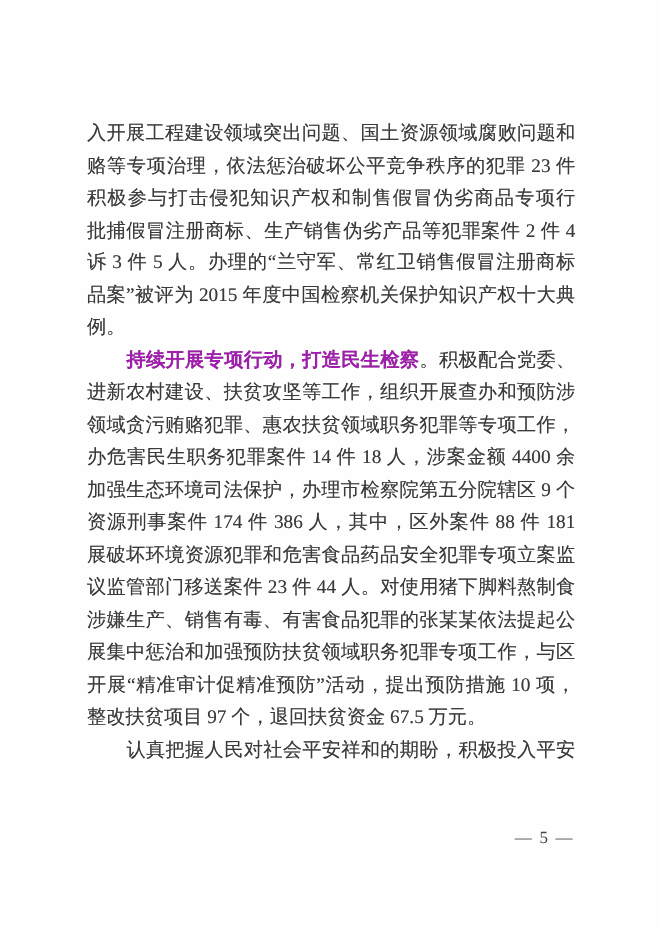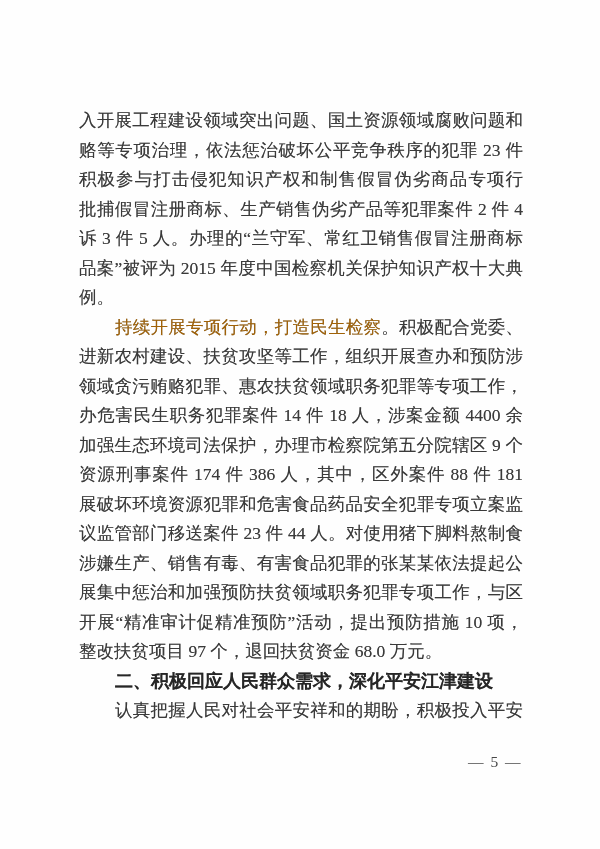--- a/index.html
+++ b/index.html
@@ -44,22 +44,22 @@
   .line.heading {
     font-family: "Liberation Sans", sans-serif;
     font-weight: 700;
     font-size: 18px;
     color: #262626;
     text-align: left;
     text-align-last: left;
     text-shadow: 0 0 0.4px rgba(40,40,40,0.6);
   }
   .bold-lead {
-    font-weight: 400;
-    color: #a16207;
+    font-weight: 700;
+    color: #a21caf;
   }
   .page-number {
     position: absolute;
     top: 752px;
     right: 78px;
     font-size: 15.5px;
     line-height: 20px;
     color: #474747;
     letter-spacing: 1.5px;
     font-family: "Liberation Serif", serif;
@@ -84,23 +84,20 @@
         <div class="line">进新农村建设、扶贫攻坚等工作，组织开展查办和预防涉农惠民</div>
         <div class="line">领域贪污贿赂犯罪、惠农扶贫领域职务犯罪等专项工作，依法查</div>
         <div class="line">办危害民生职务犯罪案件 14 件 18 人，涉案金额 4400 余万元。</div>
         <div class="line">加强生态环境司法保护，办理市检察院第五分院辖区 9 个区环境</div>
         <div class="line">资源刑事案件 174 件 386 人，其中，区外案件 88 件 181 人。开</div>
         <div class="line">展破坏环境资源犯罪和危害食品药品安全犯罪专项立案监督，建</div>
         <div class="line">议监管部门移送案件 23 件 44 人。对使用猪下脚料熬制食用猪油</div>
         <div class="line">涉嫌生产、销售有毒、有害食品犯罪的张某某依法提起公诉。开</div>
         <div class="line">展集中惩治和加强预防扶贫领域职务犯罪专项工作，与区扶贫办</div>
         <div class="line">开展“精准审计促精准预防”活动，提出预防措施 10 项，督促</div>
-        <div class="line last">整改扶贫项目 97 个，退回扶贫资金 68.0 万元。</div>
-      </div>
-      <div>
-        <div class="line heading last indent">二、积极回应人民群众需求，深化平安江津建设</div>
+        <div class="line last">整改扶贫项目 97 个，退回扶贫资金 67.5 万元。</div>
       </div>
       <div>
         <div class="line indent">认真把握人民对社会平安祥和的期盼，积极投入平安江津、</div>
       </div>
     </div>
   <div class="page-number">— 5 —</div>
 </div>
 
 </body></html>

